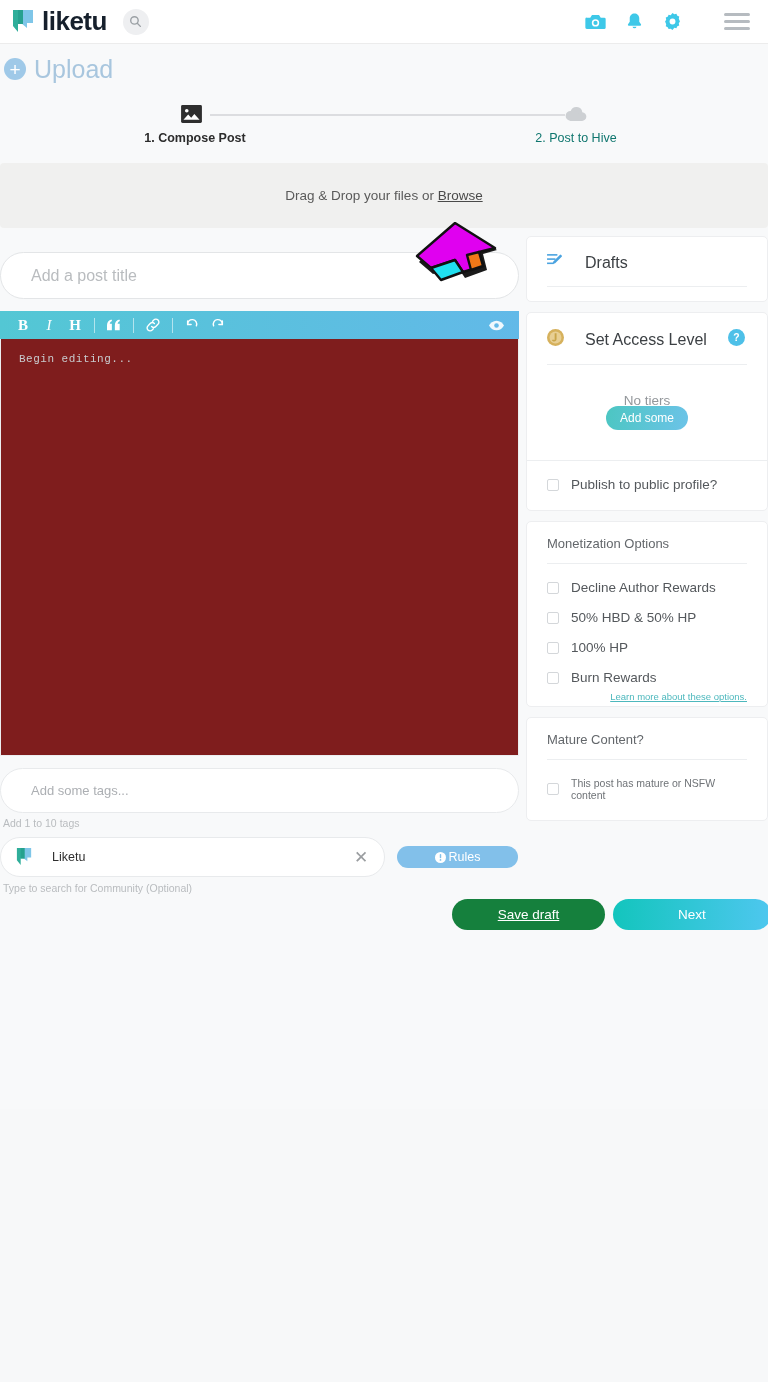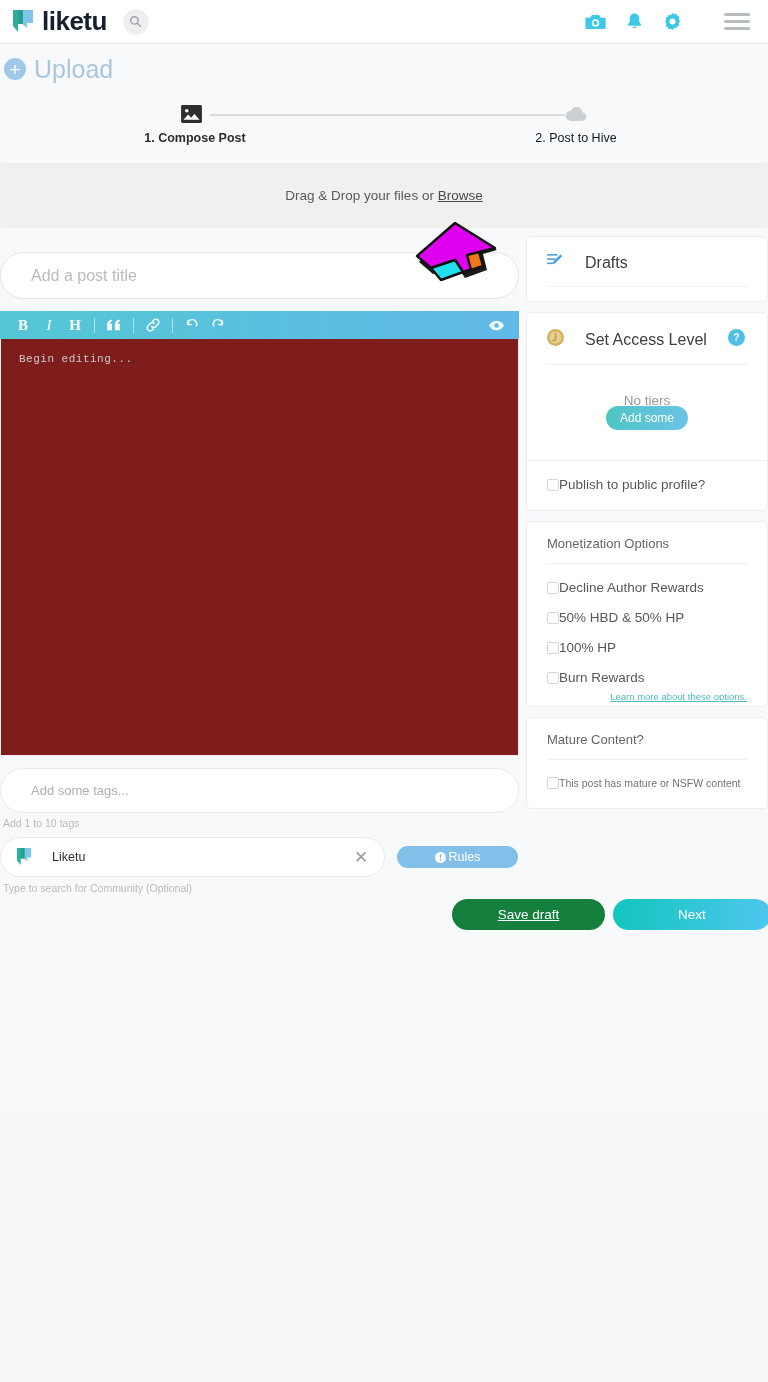--- a/index.html
+++ b/index.html
@@ -50,21 +50,21 @@
   .step-icon-1 {
     position:absolute; left:181px; top:105px; width:21px; height:18px;
   }
   .step-icon-2 { position:absolute; left:565px; top:106px; width:22px; height:16px; }
   .step-lbl-1 {
     position:absolute; left:140px; top:131px; width:110px; text-align:center;
     font-size:12.5px; font-weight:bold; color:#2c2c2c;
   }
   .step-lbl-2 {
     position:absolute; left:520px; top:131px; width:112px; text-align:center;
-    font-size:12.5px; color:#0f172a;
+    font-size:12.5px; color:#0f766e;
   }
 
   
   .dropzone {
     position:absolute; top:163px; left:0; width:768px; height:65px;
     background:#f0f0ef; display:flex; align-items:center; justify-content:center;
     border-radius:4px;
   }
   .dropzone-text { font-size:13.5px; color:#5a5a5a; }
   .browse-link { color:#4a4a4a; text-decoration:underline; cursor:pointer; }
@@ -141,21 +141,21 @@
   .divider { height:1px; background:#eceef0; margin:14px 0 0 0; }
 
   .tier-area { padding:14px 20px 16px 20px; text-align:center; position:relative; }
   .no-tiers { font-size:13.5px; color:#93979b; }
   .add-some-btn {
     margin-top:-4px; display:inline-block; padding:5px 14px; border-radius:14px;
     background:linear-gradient(100deg,#4cc6c2 0%, #6cc3e8 100%);
     color:#ffffff; font-size:12px; border:none; cursor:pointer;
     font-family:"Liberation Sans", sans-serif;
   }
-  .chk-row { display:flex; align-items:center; padding:0 20px; }
+  .chk-row { display:flex; align-items:center; gap:12px; padding:0 20px; }
   .chk {
     width:12px; height:12px; border:1px solid #d4d7da; background:#fff; border-radius:2px;
     flex-shrink:0; cursor:pointer;
   }
   .chk-lbl { font-size:13.5px; color:#54585c; }
   .chk-lbl.sm { font-size:10.5px; color:#6f7377; }
   .sect-head { font-size:13px; color:#63676b; padding:14px 20px 0 20px; }
   .learn-link {
     display:block; text-align:right; padding:6px 20px 0 0;
     font-size:9.5px; color:#4db8bd; text-decoration:underline; cursor:pointer;

